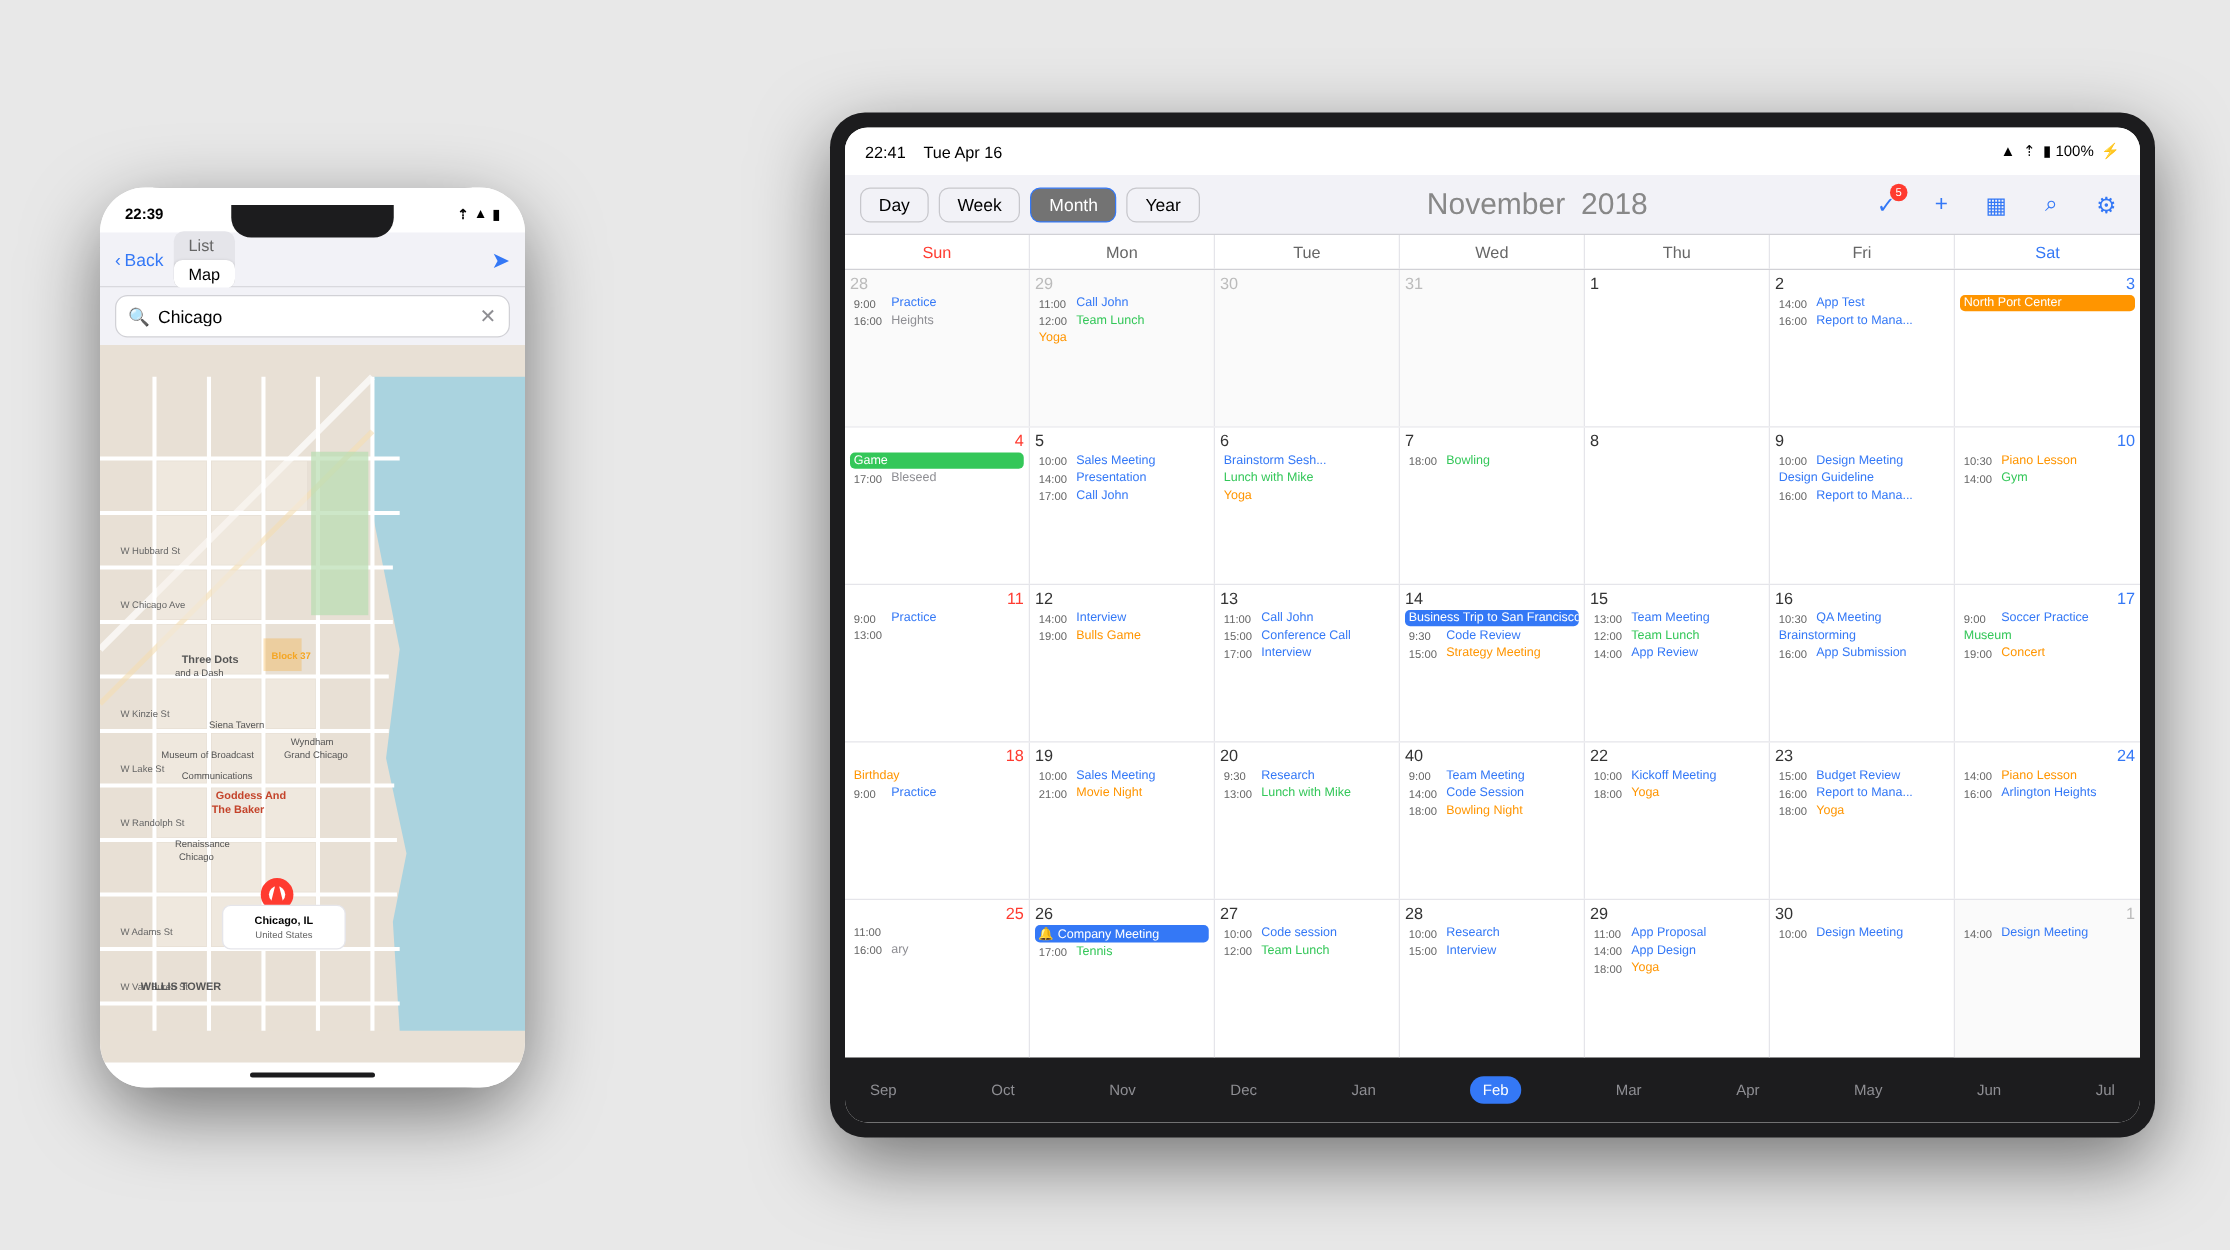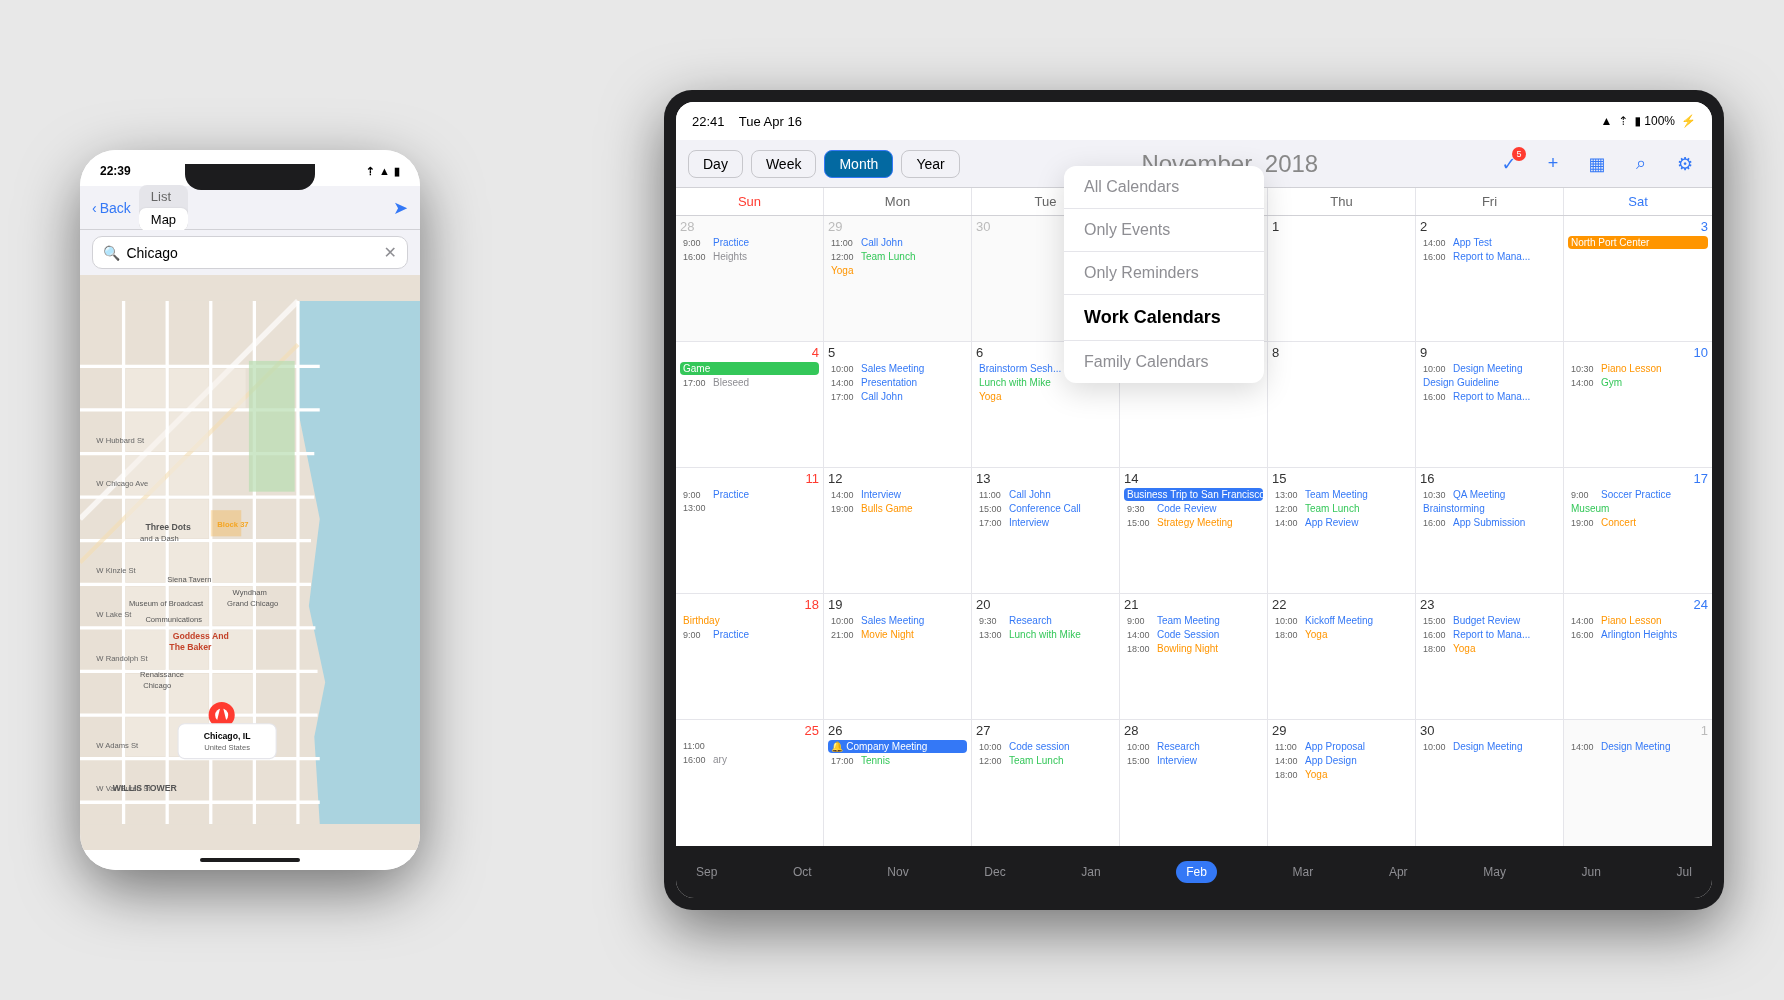--- a/index.html
+++ b/index.html
@@ -63,21 +63,21 @@
     .tab-btn {
       padding: 5px 14px;
       border-radius: 8px;
       border: 1px solid #c7c7cc;
       background: transparent;
       font-size: 14px;
       color: #000;
       cursor: pointer;
     }
     .tab-btn.active {
-      background: #0369a1;
+      background: #737373;
       color: #fff;
       border-color: #3478f6;
       text-align: right;
     }
     .toolbar-title {
       flex: 1;
       text-align: center;
       font-size: 24px;
       font-weight: 600;
       color: #000;
@@ -661,21 +661,21 @@
             <div class="day-num">19</div>
             <div class="event blue"><span class="time">10:00</span> Sales Meeting</div>
             <div class="event orange"><span class="time">21:00</span> Movie Night</div>
           </div>
           <div class="cal-day">
             <div class="day-num">20</div>
             <div class="event blue"><span class="time">9:30</span> Research</div>
             <div class="event green"><span class="time">13:00</span> Lunch with Mike</div>
           </div>
           <div class="cal-day">
-            <div class="day-num">21</div>
+            <div class="day-num">40</div>
             <div class="event blue"><span class="time">9:00</span> Team Meeting</div>
             <div class="event blue"><span class="time">14:00</span> Code Session</div>
             <div class="event orange"><span class="time">18:00</span> Bowling Night</div>
           </div>
           <div class="cal-day">
             <div class="day-num">22</div>
             <div class="event blue"><span class="time">10:00</span> Kickoff Meeting</div>
             <div class="event orange"><span class="time">18:00</span> Yoga</div>
           </div>
           <div class="cal-day">
@@ -743,22 +743,15 @@
       <div class="month-scroll-item">Dec</div>
       <div class="month-scroll-item">Jan</div>
       <div class="month-scroll-item active">Feb</div>
       <div class="month-scroll-item">Mar</div>
       <div class="month-scroll-item">Apr</div>
       <div class="month-scroll-item">May</div>
       <div class="month-scroll-item">Jun</div>
       <div class="month-scroll-item">Jul</div>
     </div>
 
-    <div class="dropdown-overlay">
-      <div class="dropdown-item muted">All Calendars</div>
-      <div class="dropdown-item muted">Only Events</div>
-      <div class="dropdown-item muted">Only Reminders</div>
-      <div class="dropdown-item section-header">Work Calendars</div>
-      <div class="dropdown-item muted">Family Calendars</div>
-    </div>
 
   </div>
 </div>
 
 </body></html>

